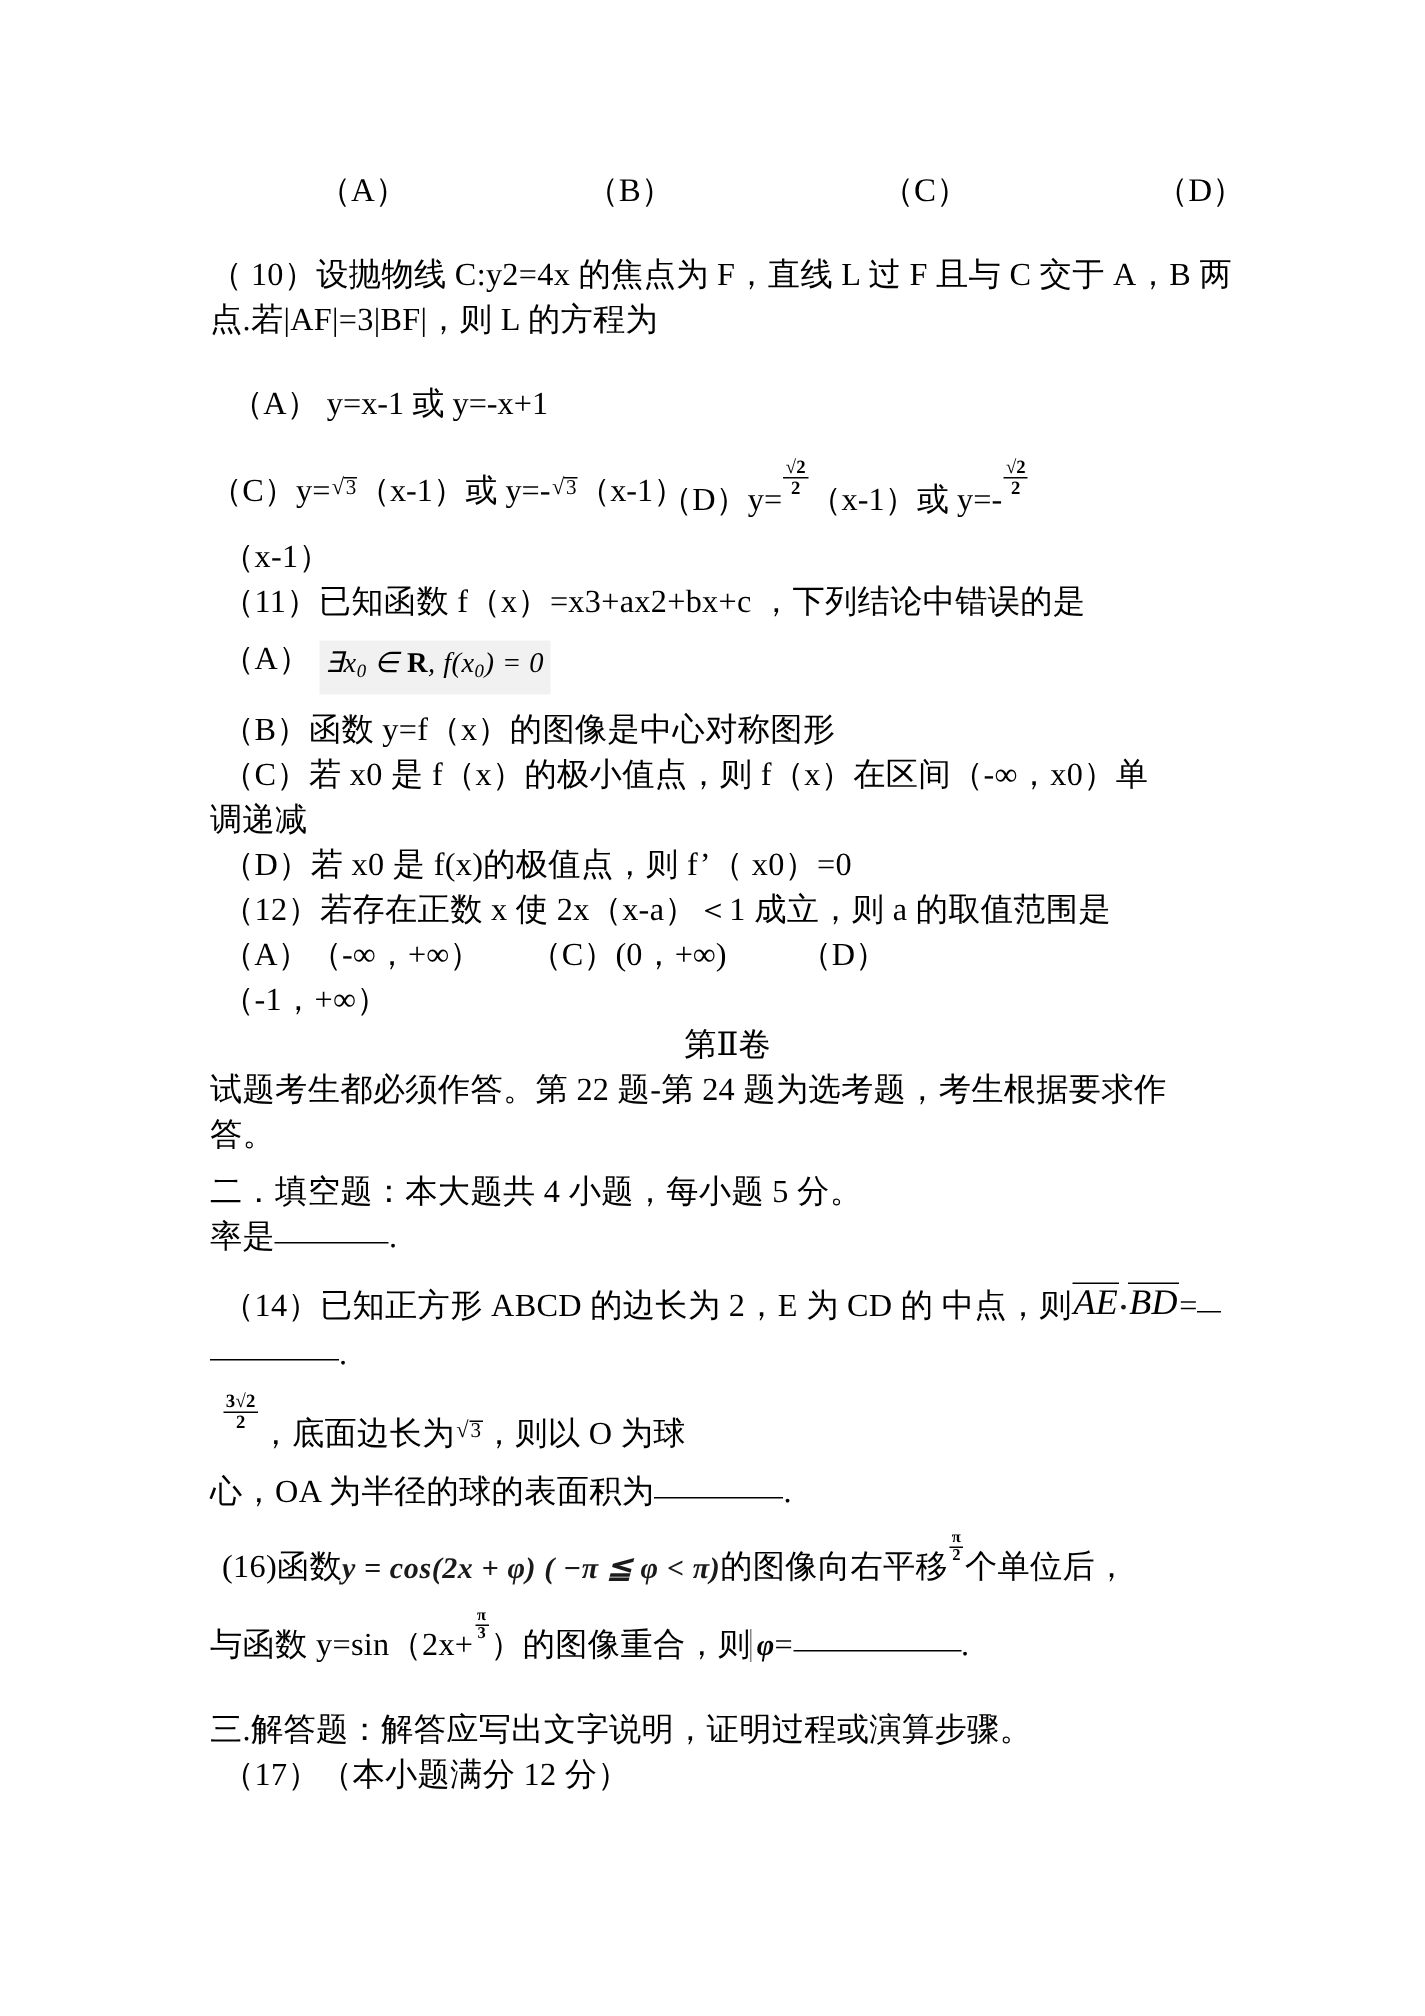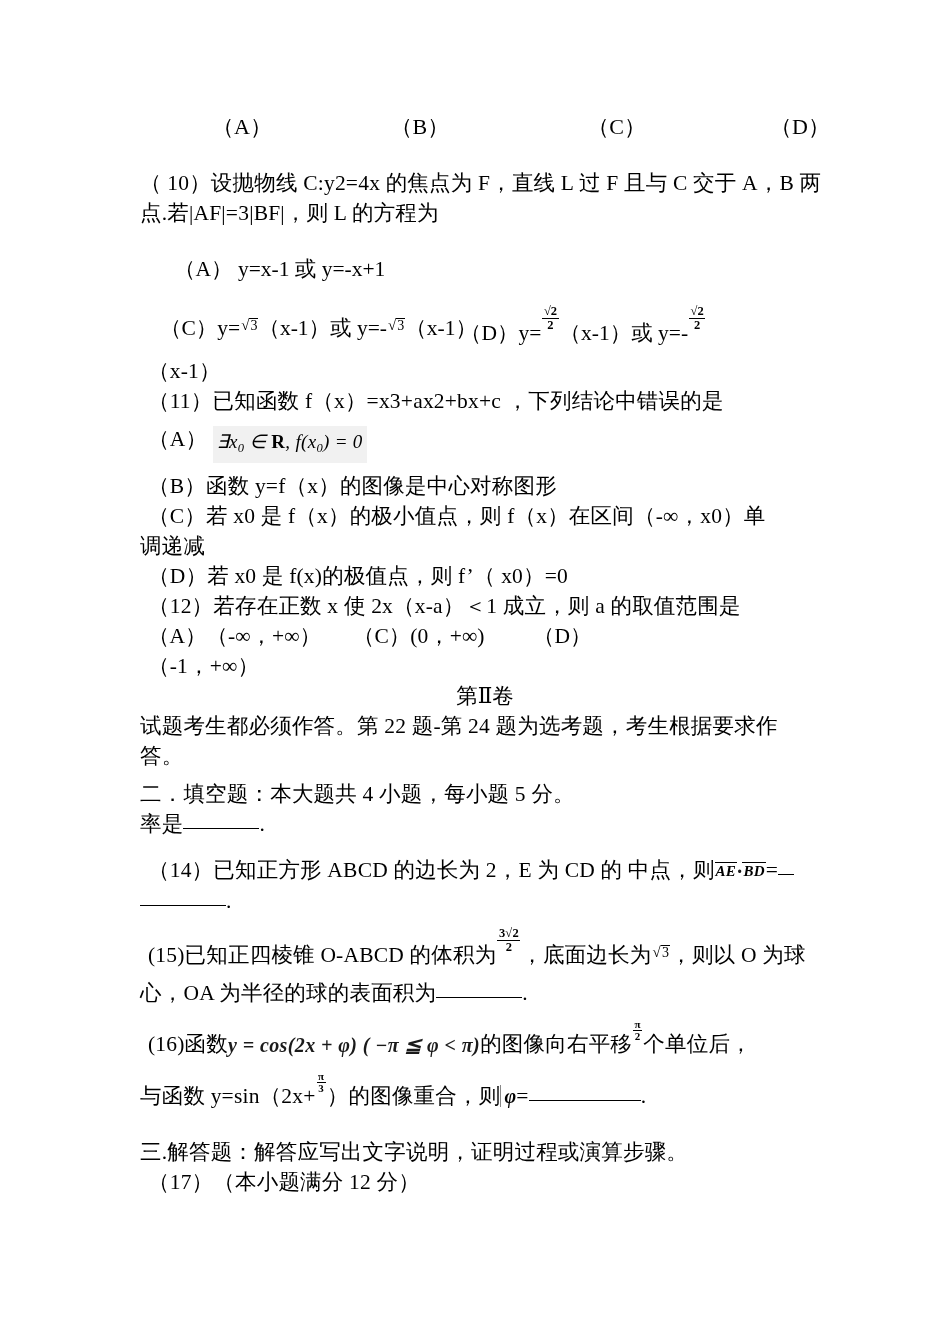--- a/index.html
+++ b/index.html
@@ -43,21 +43,21 @@
   .abcd-row .s2 { width: 198px; }
   .abcd-row .s3 { width: 178px; }
 
   
   .two-col {
     display: flex;
     font-size: 21.5px;
     line-height: 30px;
     white-space: nowrap;
   }
-  .two-col .col-a { width: 300px; flex: 0 0 auto; margin-left: 20px; }
+  .two-col .col-a { width: 300px; flex: 0 0 auto; }
   .two-col .col-b { flex: 0 0 auto; }
 
   .four-col {
     display: flex;
     font-size: 21.5px;
     line-height: 30px;
     white-space: nowrap;
   }
   .four-col .c1 { width: 205px; }
   .four-col .c2 { width: 190px; }
@@ -135,22 +135,22 @@
     font-weight: bold;
     font-size: 20px;
     vertical-align: -1px;
     letter-spacing: 0.4px;
     color: #1a1a1a;
   }
   .vec {
     display: inline-block;
     font-family: "Liberation Serif", "DejaVu Serif", serif;
     font-style: italic;
-    font-weight: bold;
-    font-size: 15px;
+    font-weight: normal;
+    font-size: 24px;
     border-top: 1.6px solid #000;
     line-height: 1.12;
     padding: 0 1px;
     vertical-align: 1px;
   }
   .phi {
     font-family: "Liberation Serif", "DejaVu Serif", serif;
     font-style: italic;
     font-weight: bold;
     font-size: 20px;
@@ -251,21 +251,21 @@
   <div class="line indent2">
     <span>（14）已知正方形 ABCD 的边长为 2，E 为 CD 的 中点，则</span><span class="vec">AE</span><span class="matheq-b">·</span><span class="vec">BD</span><span>=</span><span class="blank b-xs"></span>
   </div>
   <div class="line">
     <span class="blank b-md"></span><span>.</span>
   </div>
 
   <div class="gap-md"></div>
 
   <div class="line indent2">
-    <span>(15)已知正四棱锥 O-ABCD 的体积为</span><span class="frac"><span class="num">3√2</span><span class="den">2</span></span><span>，底面边长为</span><span class="rad"><span class="rsym">√</span><span class="rnum">3</span></span><span>，则以 O 为球</span>
+    <span class="frac"><span class="num">3√2</span><span class="den">2</span></span><span>，底面边长为</span><span class="rad"><span class="rsym">√</span><span class="rnum">3</span></span><span>，则以 O 为球</span>
   </div>
 
   <div class="gap-sm"></div>
 
   <div class="line">
     <span>心，OA 为半径的球的表面积为</span><span class="blank b-md"></span><span>.</span>
   </div>
 
   <div class="gap-md"></div>
 

